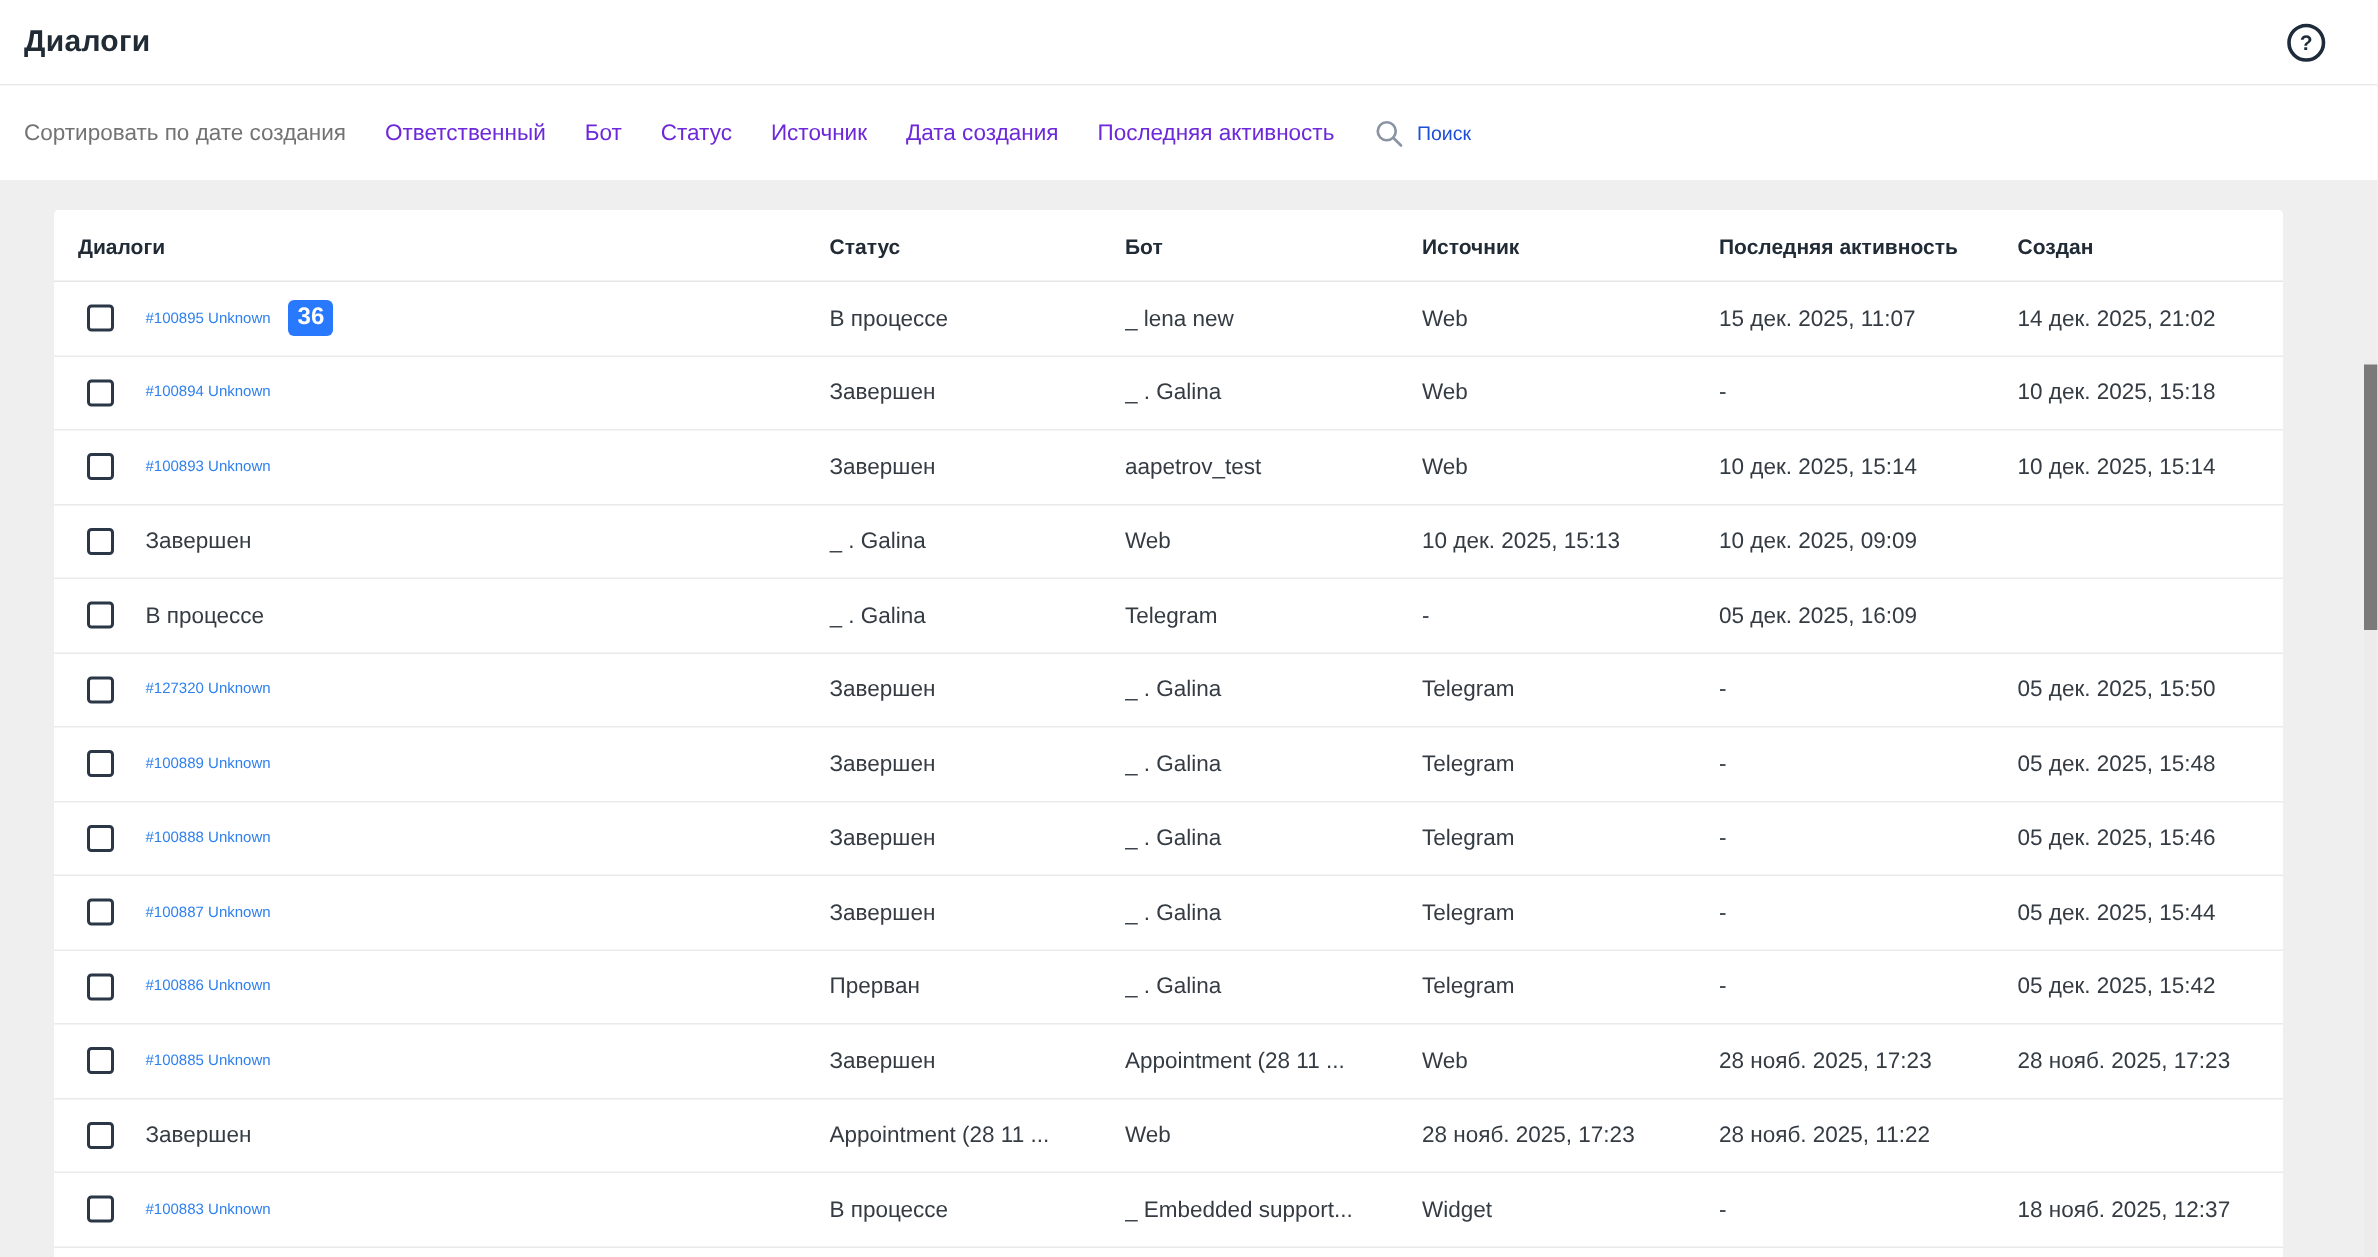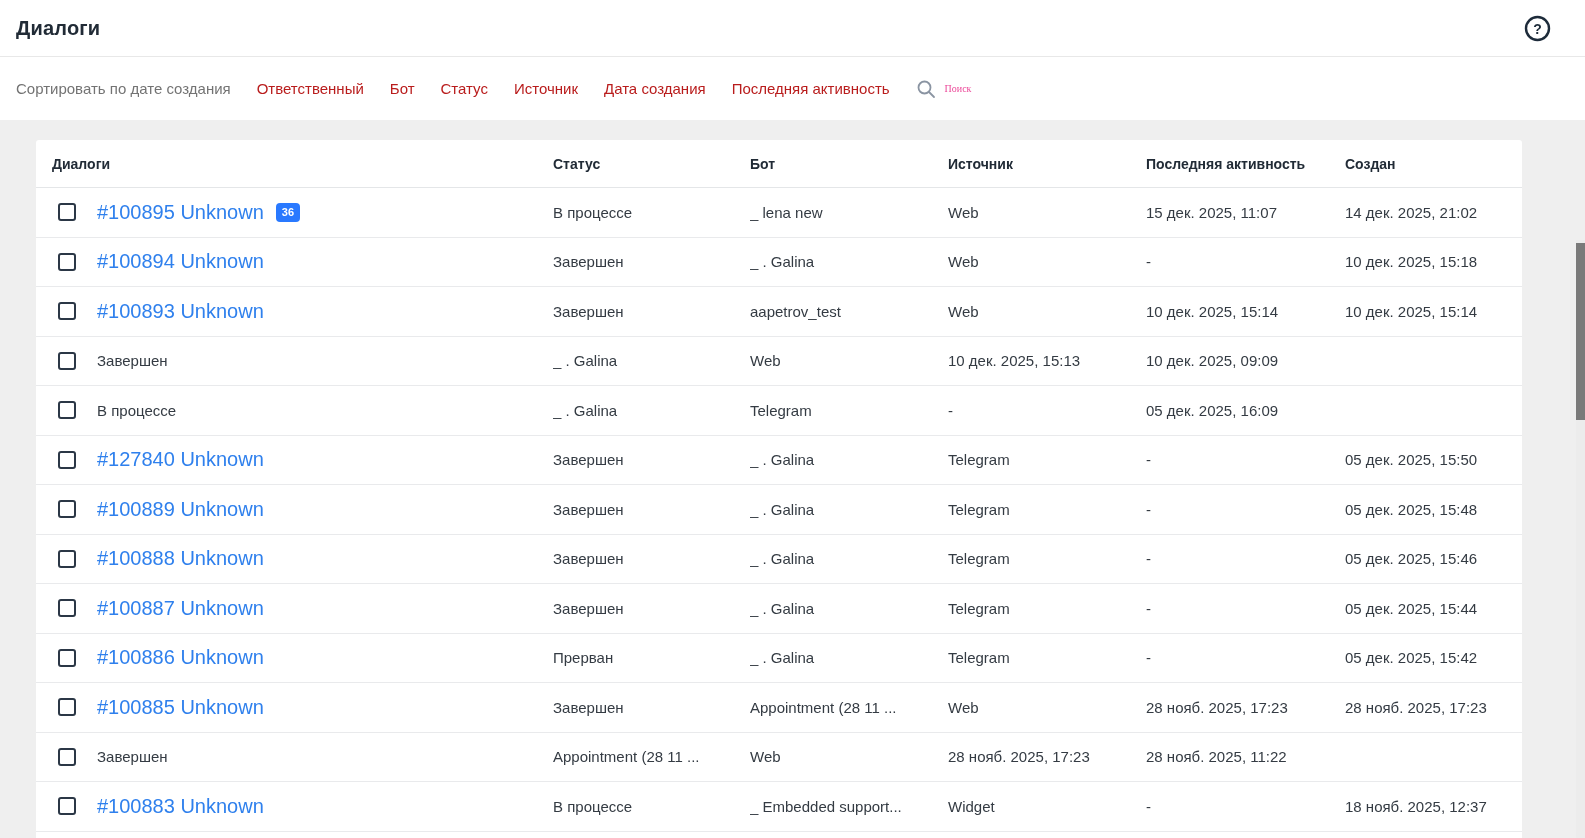--- a/index.html
+++ b/index.html
@@ -43,32 +43,32 @@
     padding: 0 16px;
     gap: 26px;
     font-size: 15px;
   }
   .filter-sort {
     color: #737373;
     cursor: pointer;
     white-space: nowrap;
   }
   .filter-item {
-    color: #b91c1c;
+    color: #6d28d9;
     cursor: pointer;
     white-space: nowrap;
   }
   .filter-search {
     display: flex;
     align-items: center;
     gap: 9px;
     color: #8a94a2;
     cursor: pointer;
   }
-  .filter-search .search-label { font-size: 10px; color: #ec4899; font-family: Liberation Serif, serif; }
+  .filter-search .search-label { font-size: 13px; color: #1d4ed8; }
 
   
   .content {
     position: relative;
     height: calc(838px - 120px);
     background: #efefef;
     padding: 20px 0 0 36px;
   }
   .card {
     background: #ffffff;
@@ -109,28 +109,28 @@
     cursor: pointer;
     appearance: none;
     -webkit-appearance: none;
   }
 
   .dialog-cell { display: flex; align-items: center; }
   .dialog-link {
     color: #2f80ed;
     text-decoration: none;
     cursor: pointer;
-    font-size: 20px;
+    font-size: 10px;
   }
   .badge {
     display: inline-block;
     margin-left: 12px;
     background: #2979ff;
     color: #ffffff;
-    font-size: 11px;
+    font-size: 16px;
     font-weight: bold;
     line-height: 1;
     padding: 4px 6px;
     border-radius: 4px;
     min-width: 14px;
     text-align: center;
   }
 
   
   .scrollbar-track {
@@ -254,21 +254,21 @@
     <div class="cell">_ . Galina</div>
     <div class="cell">Telegram</div>
     <div class="cell">-</div>
     <div class="cell">05 дек. 2025, 16:09</div>
   </div>
         <div class="trow">
     <div class="cb-cell">
       <input type="checkbox" class="checkbox" style="">
     </div>
     <div class="cell dialog-cell">
-      <a class="dialog-link">#127840 Unknown</a>
+      <a class="dialog-link">#127320 Unknown</a>
 
     </div>
     <div class="cell">Завершен</div>
     <div class="cell">_ . Galina</div>
     <div class="cell">Telegram</div>
     <div class="cell">-</div>
     <div class="cell">05 дек. 2025, 15:50</div>
   </div>
         <div class="trow">
     <div class="cb-cell">

